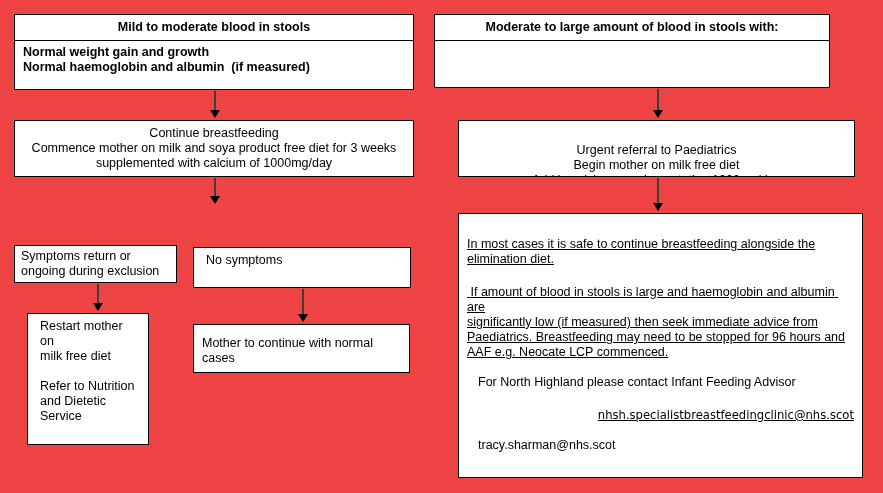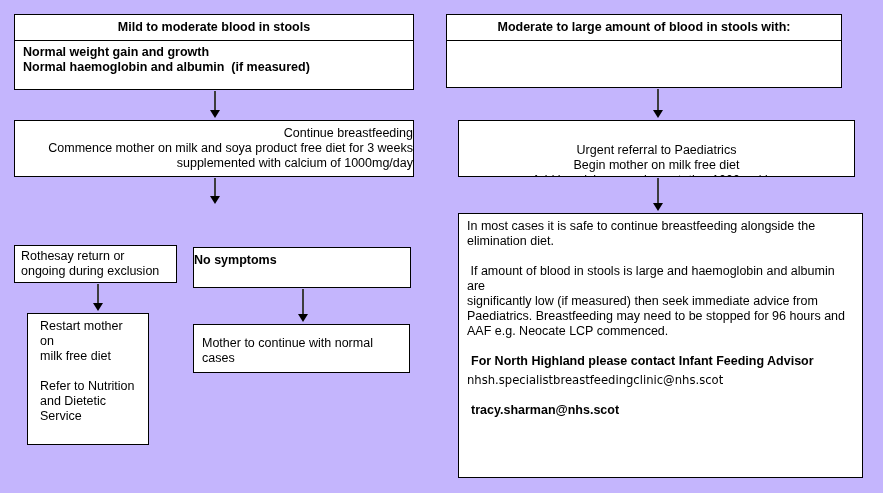--- a/index.html
+++ b/index.html
@@ -1,19 +1,19 @@
 <!DOCTYPE html>
 <html><head>
 <meta charset="utf-8">
 <style>
   html,body{margin:0;padding:0;background:#ffffff;}
   .canvas{
     position:relative;
     width:883px;height:493px;
-    background:#c4b5fd;
+    background:#ef4444;
     font-family:"Liberation Sans", sans-serif;
     font-size:12.5px;line-height:15px;color:#000000;
     overflow:hidden;
   }
   .node{
     position:absolute;
     border:1px solid #000000;
     background:#ffffff;
     box-sizing:border-box;
     overflow:hidden;
@@ -34,35 +34,36 @@
   }
   .arrow .stem{flex:1;width:2px;background:#3d3d3d;}
   .arrow .head{
     width:0;height:0;
     border-left:5px solid transparent;
     border-right:5px solid transparent;
     border-top:8px solid #000000;
   }
   
   #l-header{left:14px;top:14px;width:400px;height:76px;}
-  #l-step{left:14px;top:120px;width:400px;height:57px;padding-top:5px;text-align:right;}
+  #l-step{left:14px;top:120px;width:400px;height:57px;padding-top:5px;}
   #l-resume{left:14px;top:205px;width:396px;height:31px;padding:5px 8px;}
   #l-symptoms{left:14px;top:245px;width:163px;height:38px;padding:3px 6px;}
-  #l-nosymptoms{left:193px;top:247px;width:218px;height:41px;padding:5px 0;font-weight:bold;}
+  #l-nosymptoms{left:193px;top:247px;width:218px;height:41px;padding:5px 12px;}
   #l-restart{left:27px;top:313px;width:122px;height:132px;padding:5px 12px;}
   #l-normal{left:193px;top:324px;width:217px;height:49px;padding:11px 8px;}
-  #r-header{left:446px;top:14px;width:396px;height:74px;}
+  #r-header{left:434px;top:14px;width:396px;height:74px;}
   #r-header .hdr-body{padding:3px 8px;}
   #r-step{left:458px;top:120px;width:397px;height:57px;padding-top:22px;}
   #r-info{left:458px;top:213px;width:405px;height:265px;padding:5px 8px;}
-  #r-info .para{margin:0 0 15px 0;}
-  #r-info .para-tight{margin:4px;font-weight:bold;}
+  #r-info .para{margin:18px 0 15px 0;text-decoration:underline;}
+  #r-info .para-tight{margin:11px;}
   .email-alt{
     font-family:"DejaVu Sans", sans-serif;
     font-size:11.6px;
+    text-align:right;
   }
   #a-l1{left:209px;top:91px;height:27px;}
   #a-l2{left:209px;top:178px;height:26px;}
   #a-l3{left:92px;top:284px;height:27px;}
   #a-l4{left:297px;top:289px;height:33px;}
   #a-r1{left:652px;top:89px;height:29px;}
   #a-r2{left:652px;top:178px;height:33px;}
 </style>
 </head>
 <body>
@@ -83,21 +84,21 @@
   <div class="node txt center" id="l-step">Continue breastfeeding
 Commence mother on milk and soya product free diet for 3 weeks
 supplemented with calcium of 1000mg/day</div>
 
   <div class="arrow" id="a-l2">
     <div class="stem"></div>
     <div class="head"></div>
   </div>
 
 
-  <div class="node txt" id="l-symptoms">Rothesay return or
+  <div class="node txt" id="l-symptoms">Symptoms return or
 ongoing during exclusion</div>
 
   <div class="node txt" id="l-nosymptoms">No symptoms</div>
 
   <div class="arrow" id="a-l3">
     <div class="stem"></div>
     <div class="head"></div>
   </div>
 
   <div class="arrow" id="a-l4">

